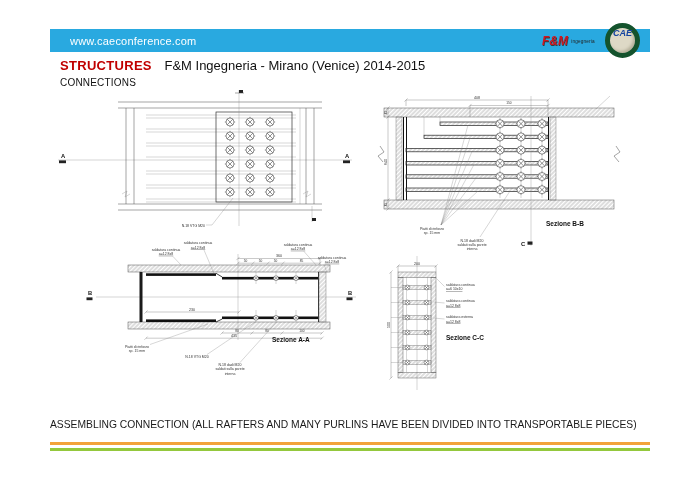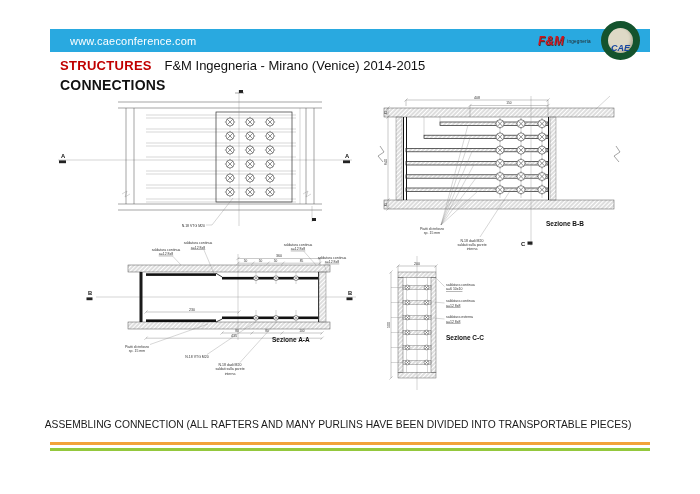--- a/index.html
+++ b/index.html
@@ -10,42 +10,42 @@
   .header-bar{
     position:absolute;left:50px;top:29px;width:600px;height:23px;
     background:#29a9e0;display:flex;align-items:center;
   }
   .url{color:#ffffff;font-size:11px;margin-left:20px;letter-spacing:.2px;}
   .logos{margin-left:auto;display:flex;align-items:center;gap:7px;margin-right:10px;}
   .fm-logo{display:flex;flex-direction:row;align-items:center;line-height:1;}
   .fm-name{color:#cf1620;font-weight:bold;font-style:italic;font-size:12px;text-shadow:.6px .6px 0 #3a3a3a;}
   .fm-sub{font-size:6px;color:#222;transform:scale(.78);letter-spacing:.2px;}
   .cae-logo{
-    width:25px;height:25px;border-radius:50%;background:#ded9c6;border:7px solid #14532d;
-    display:flex;align-items:flex-end;justify-content:center;box-shadow:inset -2px -2px 3px #b7b29c;
+    width:25px;height:25px;border-radius:50%;background:#ded9c6;border:5px solid #14532d;
+    display:flex;align-items:flex-start;justify-content:center;box-shadow:inset -2px -2px 3px #b7b29c;
   }
   .cae-text{color:#1746a0;font-weight:bold;font-style:italic;font-size:9px;}
   .title-line{position:absolute;left:60px;top:58px;font-size:13px;white-space:nowrap;}
   .brand{color:#c00000;font-weight:bold;letter-spacing:.3px;text-align:right;}
   .project{color:#111;margin-left:9px;}
-  .connections{position:absolute;left:60px;top:77px;font-size:14px;font-weight:bold;color:#111;letter-spacing:.2px;}
+  .connections{position:absolute;left:60px;top:77px;font-size:10px;font-weight:normal;color:#111;letter-spacing:.2px;}
   svg.drawings{position:absolute;left:0;top:88px;}
   svg text{font-family:"Liberation Sans", sans-serif;fill:#333;}
   .d{font-size:3.6px;}
   .d2{font-size:3.2px;}
   .lbl{font-size:3.5px;}
   .spec{font-size:3.5px;text-decoration:underline;}
   .sec{font-size:6.5px;font-weight:bold;fill:#111;}
   .mk{font-size:5.8px;font-weight:bold;fill:#111;}
   .ln{stroke:#4a4a4a;stroke-width:.5;fill:none;}
   .th{stroke:#777;stroke-width:.3;fill:none;}
   .cl{stroke:#888;stroke-width:.35;fill:none;}
   .dm{stroke:#666;stroke-width:.35;fill:none;}
   .caption{
-    position:absolute;left:38px;top:419px;width:600px;text-align:center;
+    position:absolute;left:50px;top:419px;width:600px;
     font-size:10.3px;color:#1a1a1a;white-space:nowrap;
   }
   .stripe{position:absolute;left:50px;width:600px;height:3px;}
   .stripe.orange{top:442px;background:#f2a33a;}
   .stripe.green{top:448px;background:#94c83d;}
 </style>
 </head>
 <body>
 
 <div class="header-bar">

